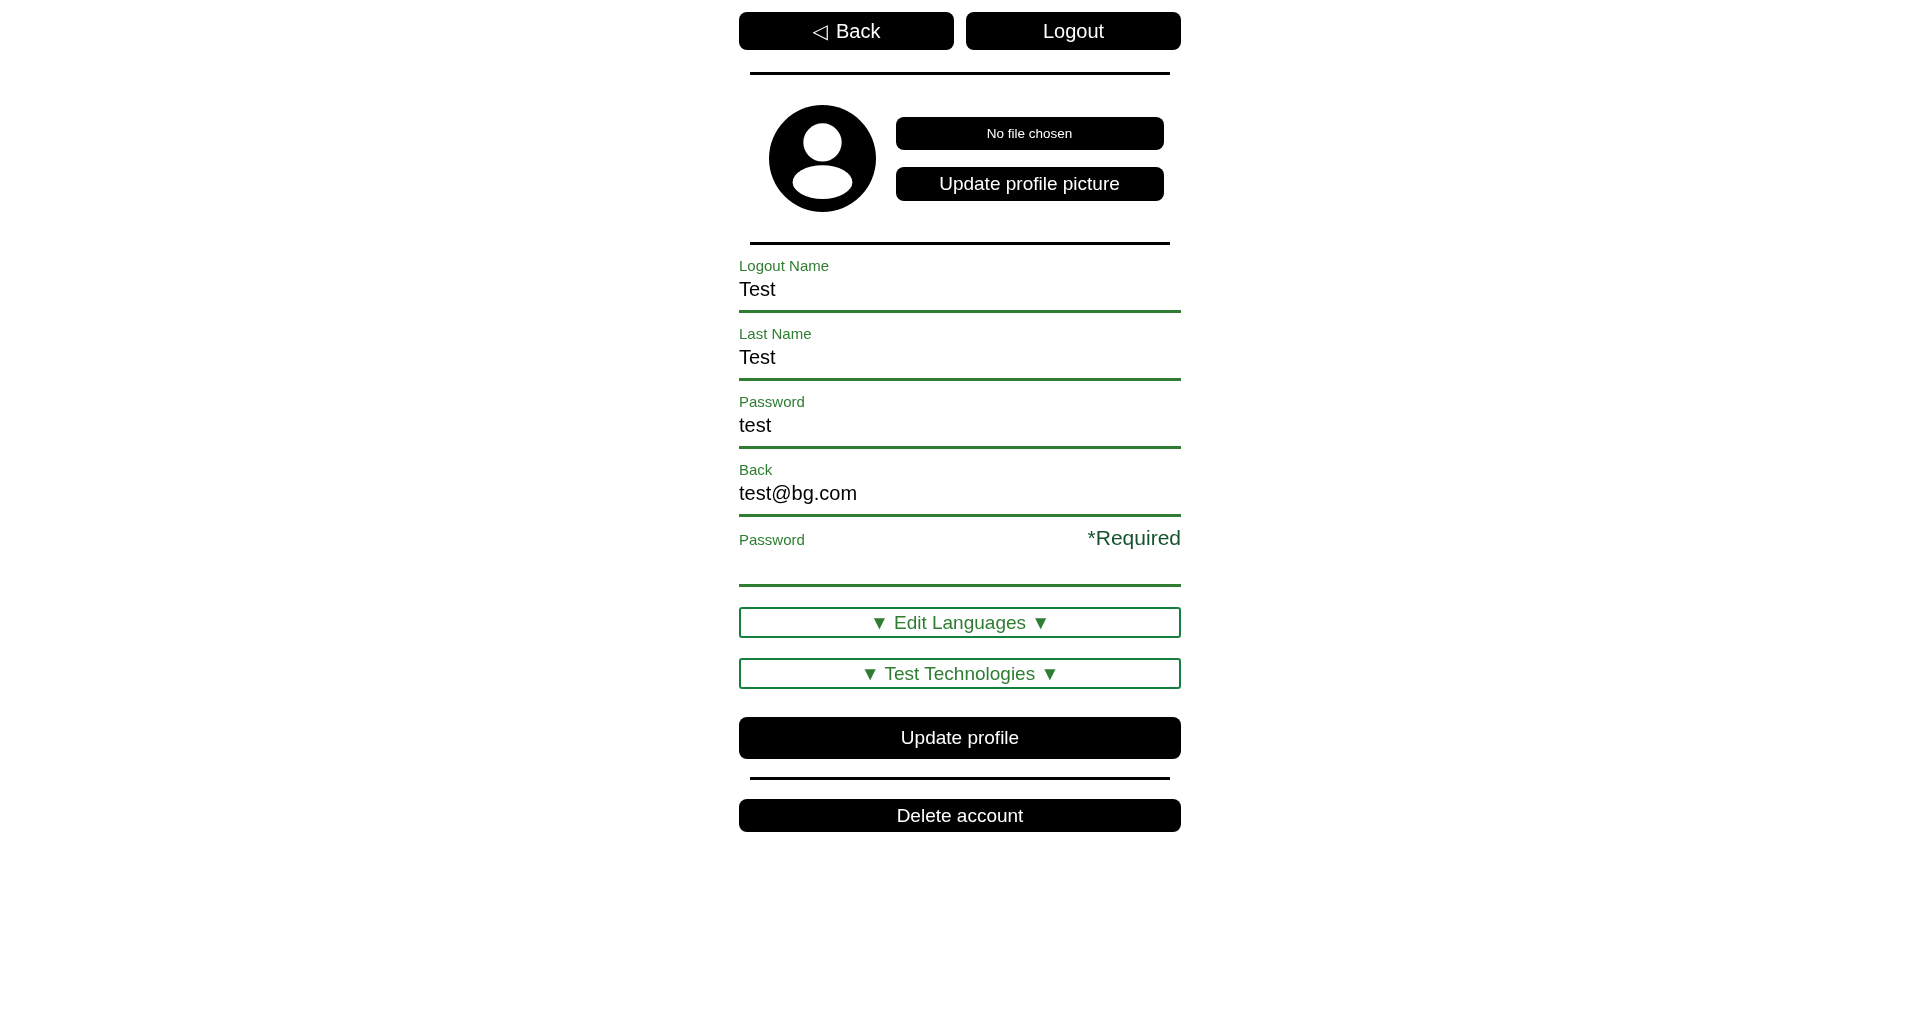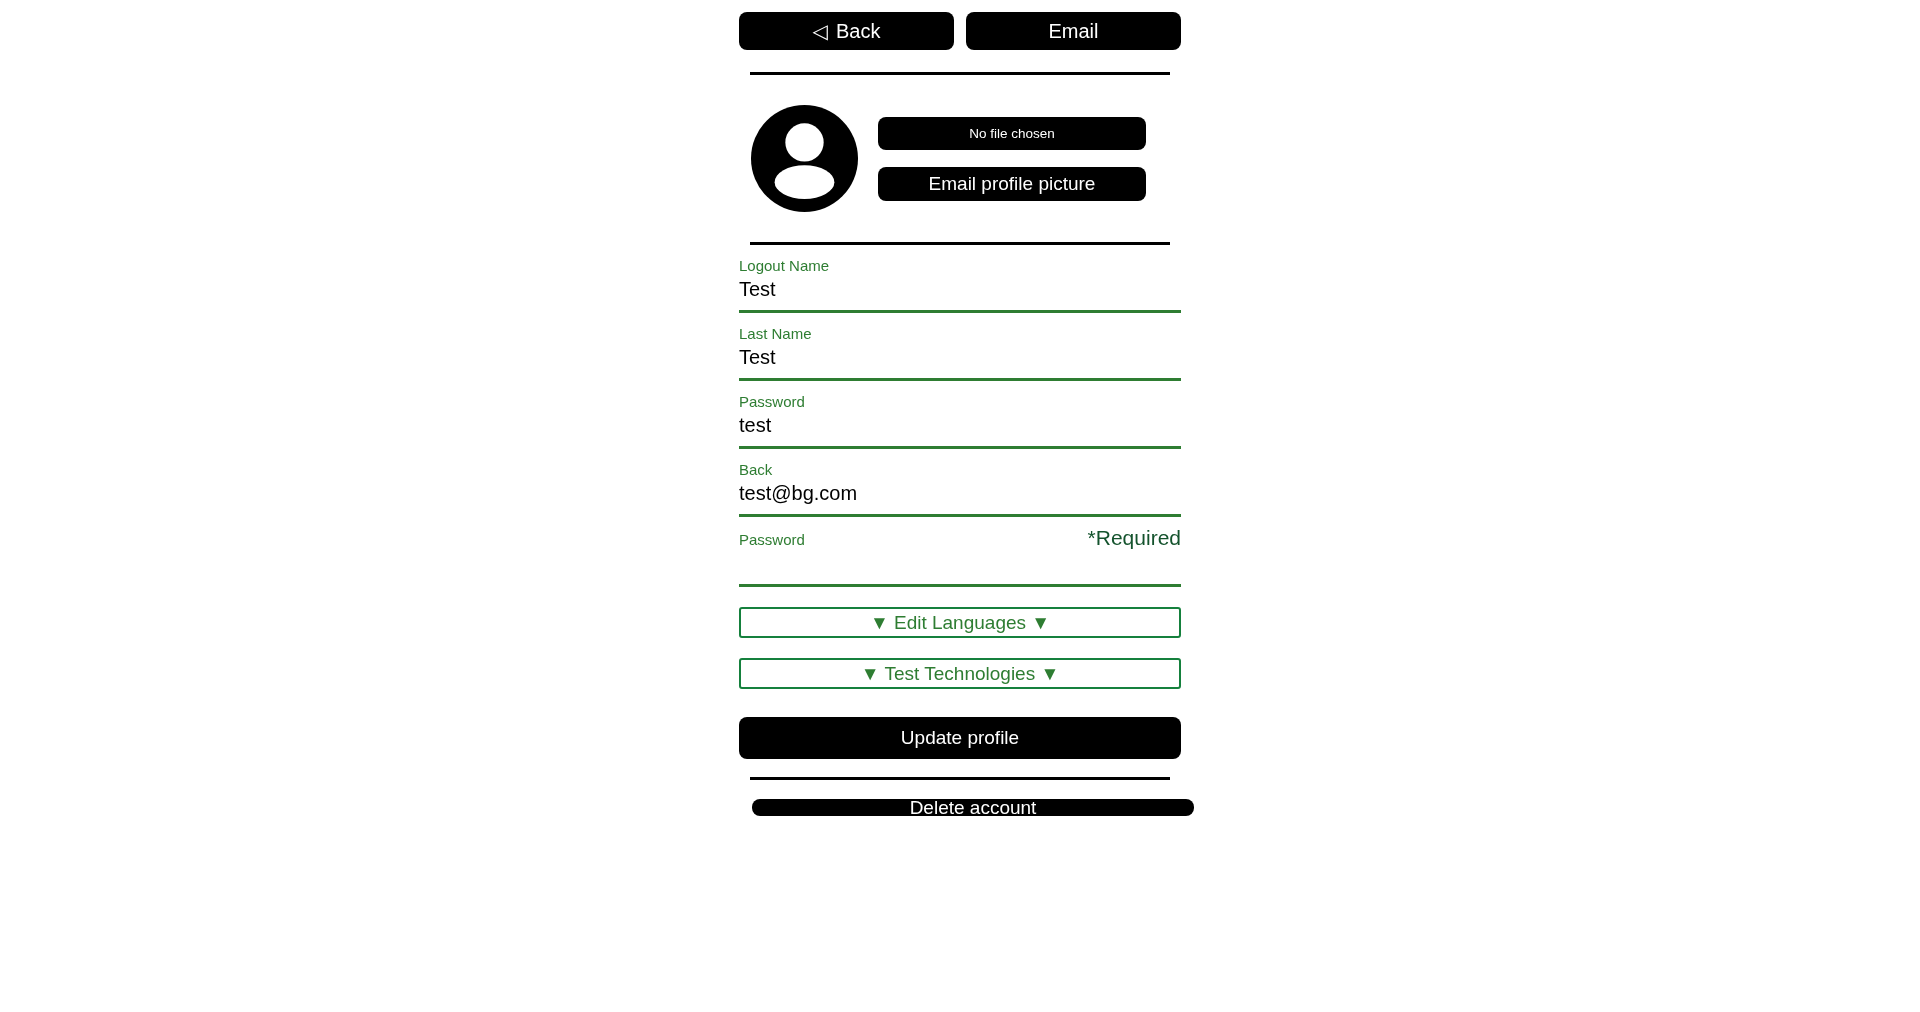--- a/index.html
+++ b/index.html
@@ -40,20 +40,21 @@
     width: 420px;
     margin: 22px auto 0;
   }
 
   
   .avatar-row {
     display: flex;
     align-items: center;
     margin-top: 30px;
     padding-left: 12px;
+    justify-content: center;
   }
   .avatar { width: 107px; height: 107px; display: block; }
   .picture-actions {
     margin-left: 20px;
     width: 268px;
     display: flex;
     flex-direction: column;
     gap: 17px;
   }
   .file-btn   { height: 33px; font-size: 13.5px; border-radius: 8px; }
@@ -101,55 +102,54 @@
 
   .update-profile-btn {
     width: 100%;
     height: 42px;
     margin-top: 28px;
     font-size: 19px;
   }
   hr.divider.before-delete { margin-top: 18px; }
   .delete-btn {
     width: 100%;
-    height: 17px;
+    height: 33px;
     margin-top: 19px;
     font-size: 19px;
-    margin-left: 13px;
   }
 </style>
 </head>
 <body>
 
 <div class="container">
 
   <div class="top-buttons">
     <button class="btn-black">
       <span>◁</span>
       <span>Back</span>
     </button>
     <button class="btn-black">
-      <span>Email</span>
+      <span>Logout</span>
     </button>
   </div>
 
   <hr class="divider">
 
   <div class="avatar-row">
     <svg class="avatar" viewBox="0 0 24 24" aria-hidden="true">
       <circle cx="12" cy="12" r="12" fill="#000000"></circle>
       <circle cx="12" cy="8.4" r="4.3" fill="#ffffff"></circle>
       <ellipse cx="12" cy="17.3" rx="6.7" ry="3.8" fill="#ffffff"></ellipse>
     </svg>
     <div class="picture-actions">
       <button class="btn-black file-btn">
         <span>No file chosen</span>
       </button>
       <button class="btn-black update-pic-btn">
-        <span>Email profile picture</span>
+        <span>Update profile picture</span>
       </button>
     </div>
   </div>
 
   <hr class="divider after-avatar">
 
   <div class="form">
 
     <div class="field">
       <div class="field-label-row">

